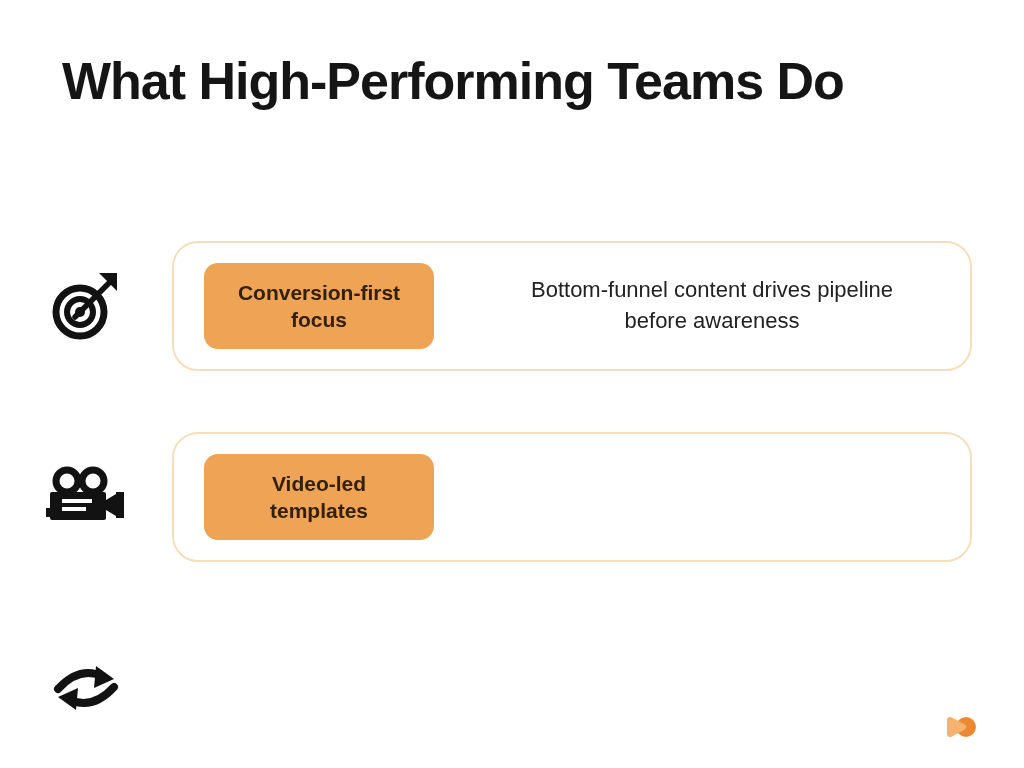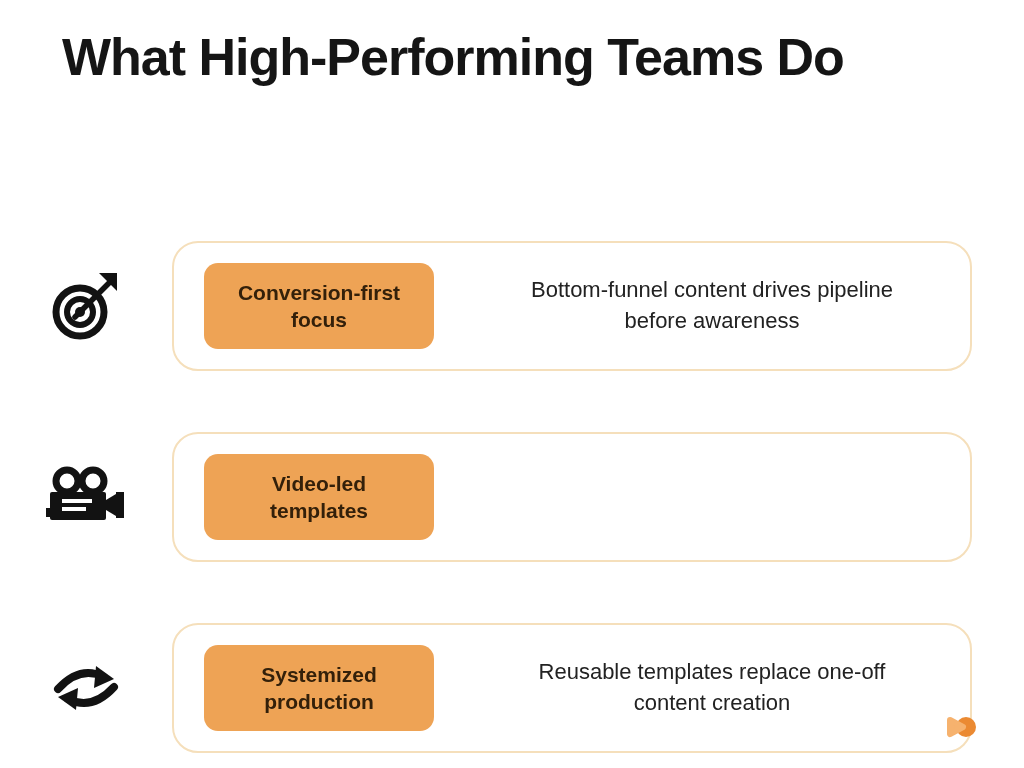--- a/index.html
+++ b/index.html
@@ -9,21 +9,21 @@
     background: var(--background, #ffffff);
     overflow: hidden;
   }
   .slide {
     position: relative;
     width: 1024px; height: 768px;
     background: var(--background, #ffffff);
   }
   .title {
     position: absolute;
-    left: 62px; top: 28px;
+    left: 62px; top: 52px;
     margin: 0;
     font-size: 52px;
     font-weight: 800;
     letter-spacing: -1px;
     line-height: 1.15;
     color: var(--title_color, #151515);
     white-space: nowrap;
   }
   .rows {
     position: absolute;
@@ -142,26 +142,20 @@
 
     <div class="row">
       <div class="icon-box">
         <svg width="72" height="54" viewBox="0 0 72 54" fill="currentColor">
           <path d="M8 28 Q 30 4 54 16" fill="none" stroke="currentColor" stroke-width="8" stroke-linecap="round"></path>
           <polygon points="46,5 64,18 44,27"></polygon>
           <path d="M64 26 Q 42 50 18 38" fill="none" stroke="currentColor" stroke-width="8" stroke-linecap="round"></path>
           <polygon points="26,49 8,36 28,27"></polygon>
         </svg>
       </div>
-      <div class="card">
-        <div class="badge">Systemized
-production</div>
-        <div class="desc">Reusable templates replace one-off
-content creation</div>
-      </div>
     </div>
 
   </div>
 
   <div class="logo">
     <svg width="34" height="26" viewBox="0 0 34 26">
       <circle class="logo-dark" cx="22" cy="13" r="10"></circle>
       <path class="logo-light" d="M6 6 L19 13 L6 20 Z" stroke-width="6" stroke-linejoin="round"></path>
     </svg>
   </div>

